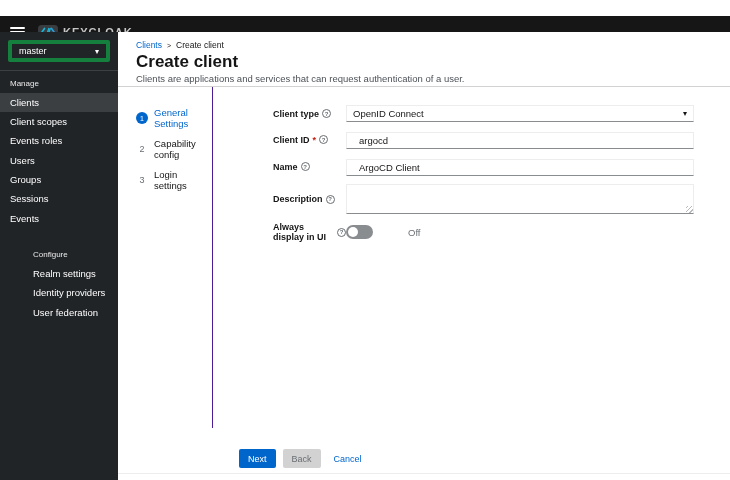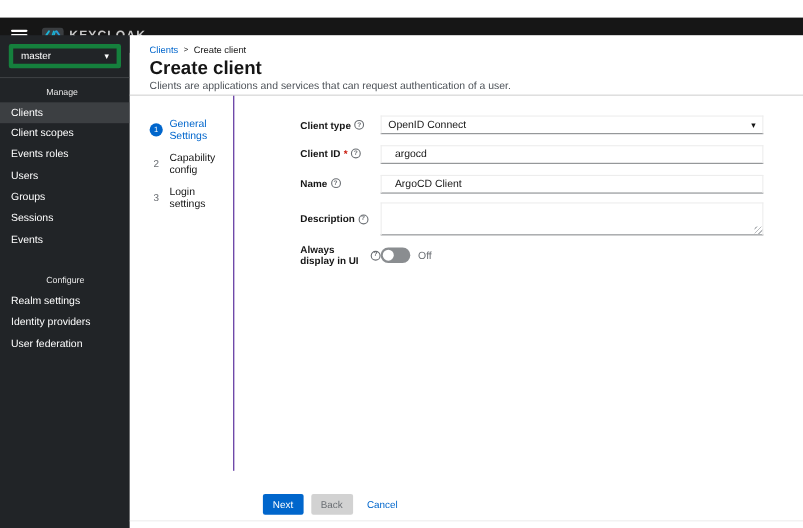--- a/index.html
+++ b/index.html
@@ -28,27 +28,27 @@
     background:#212427; color:#fff;
   }
   .realm-select {
     margin:8px 8px 0 8px; height:22px; border:4px solid #15803d; border-radius:2px;
     display:flex; align-items:center; justify-content:space-between;
     padding:0 7px; font-size:9px; color:#fff; background:#212427; cursor:pointer;
   }
   .realm-caret { font-size:8px; color:#fff; }
   .sb-divider { margin-top:8px; border-bottom:1px solid #3c3f42; }
   .nav-group-label {
-    padding:8px 10px 5px 10px; font-size:8px; color:#e8e8e8; font-weight:500;margin-left:32px;
+    padding:8px 10px 5px 10px; font-size:8px; color:#e8e8e8; font-weight:500;
   }
   .nav-item {
     padding:3.5px 10px; font-size:9.5px; color:#ffffff; cursor:pointer; line-height:1.3;
   }
   .nav-item.active { background:#3c3f42; }
-  .nav-group.second { margin-top:14px; }
+  .nav-group.second { margin-top:14px;padding-left:23px; }
 
   
   .main { position:absolute; left:118px; top:32px; right:0; bottom:0; background:#fff; }
   .breadcrumb { position:absolute; top:8px; left:18px; display:flex; align-items:center; gap:5px; font-size:8.5px; }
   .breadcrumb .bc-link { color:#0066cc; cursor:pointer; text-decoration:none; }
   .breadcrumb .bc-sep { color:#151515; font-size:7px; }
   .breadcrumb .bc-current { color:#151515; }
   .page-title { position:absolute; top:20px; left:18px; font-size:17px; font-weight:600; color:#151515; }
   .page-subtitle { position:absolute; top:41px; left:18px; font-size:9.5px; color:#4d5258; }
   .head-sep { position:absolute; top:54px; left:0; right:0; border-bottom:1px solid #d2d2d2; }
@@ -102,21 +102,21 @@
     position:absolute; right:1px; bottom:1px; width:7px; height:7px; pointer-events:none;
     background: repeating-linear-gradient(-45deg, transparent, transparent 2px, #b8bbbe 2px, #b8bbbe 3px);
   }
   .toggle-wrap { display:flex; align-items:center; gap:7px; }
   .toggle {
     width:27px; height:14px; border-radius:7px; background:#8a8d90; position:relative; cursor:pointer;
   }
   .toggle .knob {
     position:absolute; left:2px; top:2px; width:10px; height:10px; border-radius:50%; background:#fff;
   }
-  .toggle-state { font-size:9.5px; color:#6a6e73; }
+  .toggle-state { font-size:9.5px; color:#6a6e73;margin-left:28px; }
 
   
   .wizard-footer { position:absolute; left:121px; bottom:12px; display:flex; align-items:center; gap:7px; }
   .btn {
     font-size:9px; padding:4.5px 9px; border:none; border-radius:2px; cursor:pointer;
     font-family:"Liberation Sans", sans-serif;
   }
   .btn-primary { background:#0066cc; color:#fff; }
   .btn-disabled { background:#d2d2d2; color:#6a6e73; cursor:default; }
   .btn-link { color:#0066cc; font-size:9px; margin-left:6px; cursor:pointer; text-decoration:none; }

